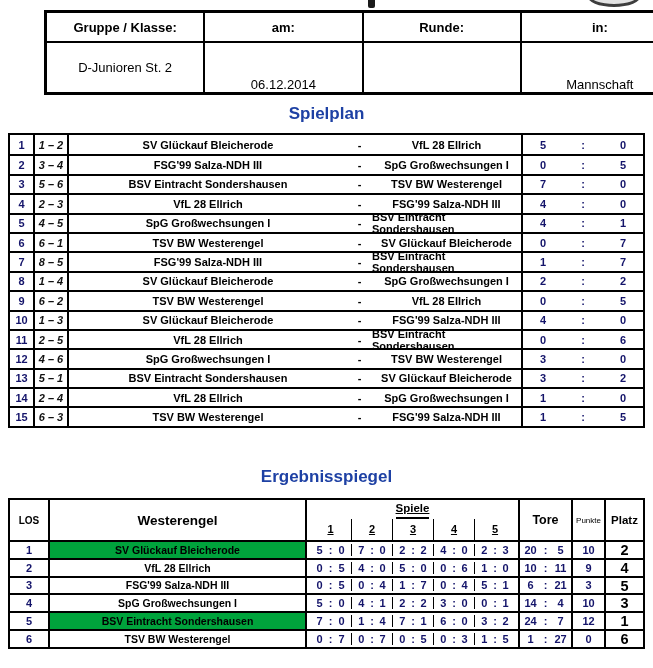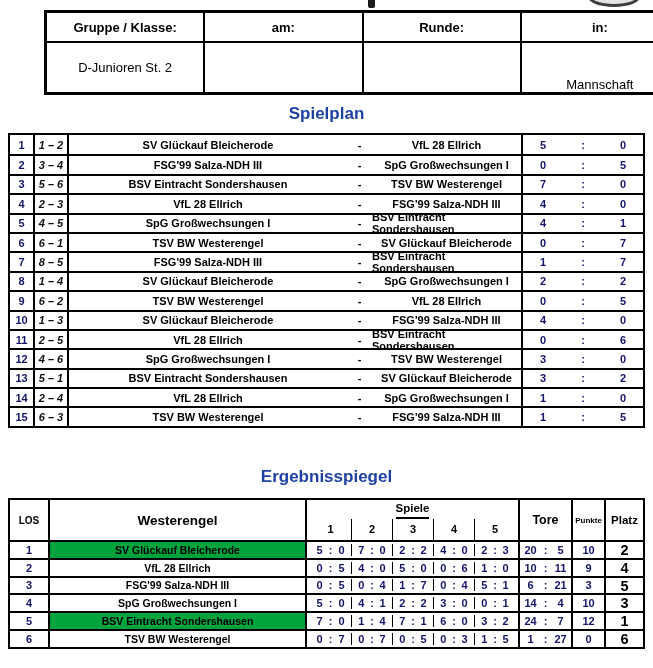--- a/index.html
+++ b/index.html
@@ -54,28 +54,28 @@
   .e-table{position:absolute;top:498px;left:8px;width:637px;border:2.5px solid var(--line);background:#fff;}
   .e-header{display:flex;height:40px;align-items:stretch;}
   .col-los{width:40px;border-right:2px solid var(--line);}
   .col-mann{flex:1;border-right:2px solid var(--line);}
   .col-tore{width:53px;border-left:2px solid var(--line);}
   .col-punkte{width:33px;border-left:2px solid var(--line);}
   .col-platz{width:39px;border-left:2px solid var(--line);}
   .e-header>div{display:flex;align-items:center;justify-content:center;}
   .e-los-h{font-size:10px;font-weight:bold;}
   .e-mann-h{font-size:13.5px;font-weight:bold;}
-  .e-spiele-group{width:211px;display:flex;flex-direction:column;}
+  .e-spiele-group{width:211px;display:flex;flex-direction:column;text-decoration:underline;}
   .e-spiele-h{height:18.5px;border-bottom:2px solid var(--line);display:flex;align-items:center;justify-content:center;
     font-size:11.5px;font-weight:bold;}
   .e-gamenums{flex:1;display:flex;}
   .e-gamenum{width:41px;display:flex;align-items:center;justify-content:center;font-size:11px;font-weight:bold;}
   .e-gamenum + .e-gamenum{border-left:1.5px solid var(--line);}
   .e-tore-h{font-size:12.5px;font-weight:bold;}
-  .e-punkte-h{font-size:8px;font-weight:bold;}
+  .e-punkte-h{font-size:8px;font-weight:normal;}
   .e-platz-h{font-size:11.5px;font-weight:bold;}
 
   .e-row{display:flex;height:17.8px;border-top:2px solid var(--line);align-items:stretch;}
   .e-row>div{display:flex;align-items:center;justify-content:center;}
   .e-los{font-size:11px;font-weight:bold;color:var(--navy);}
   .e-mann{font-size:10.5px;font-weight:bold;}
   .e-mann.hl{background:var(--green);}
   .e-games{width:211px;display:flex;}
   .e-game{width:41px;display:flex;align-items:center;padding:0 4px;}
   .e-game + .e-game{border-left:1.5px solid var(--line);}
@@ -94,20 +94,21 @@
     <div class="logo-ellipse"></div>
   </div>
 
   <div class="info-table">
     <div class="info-col">
       <div class="info-label">Gruppe / Klasse:</div>
       <div class="info-value">D-Junioren St. 2</div>
     </div>
     <div class="info-col">
       <div class="info-label">am:</div>
+      <div class="info-value">06.12.2014</div>
     </div>
     <div class="info-col">
       <div class="info-label">Runde:</div>
     </div>
     <div class="info-col">
       <div class="info-label">in:</div>
       <div class="info-value">Mannschaft</div>
     </div>
   </div>
 

